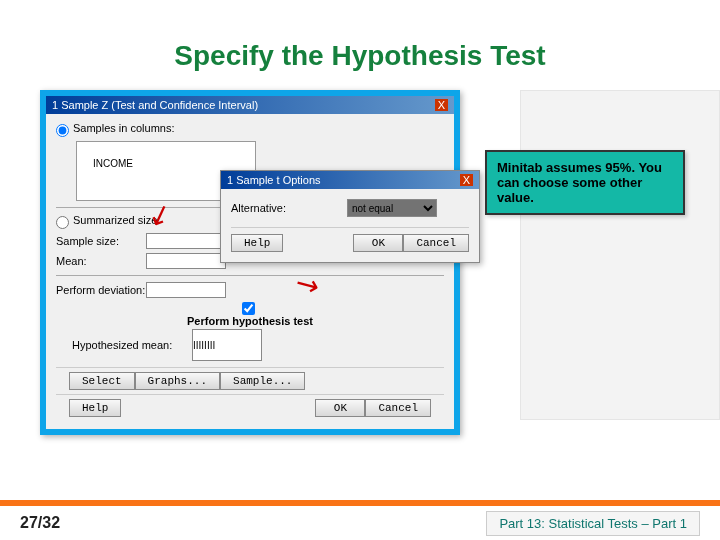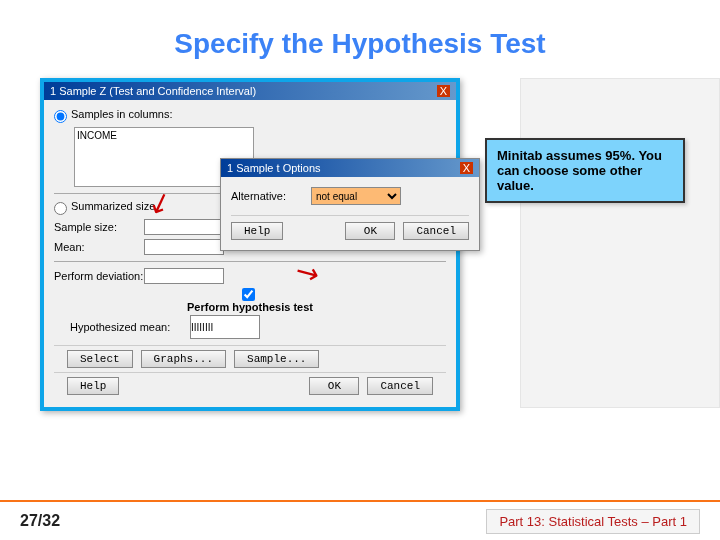--- a/index.html
+++ b/index.html
@@ -9,39 +9,39 @@
       height: 540px;
       background: #ffffff;
       font-family: Arial, Helvetica, sans-serif;
       overflow: hidden;
       position: relative;
     }
 
     .page-title {
       font-size: 28px;
       font-weight: bold;
-      color: #3b82f6;
+      color: #15803d;
       text-align: center;
-      padding: 28px 0 18px 0;
+      padding: 40px 0 18px 0;
     }
 
     .content-area {
       position: relative;
       width: 720px;
       height: 390px;
     }
 
     
     .main-dialog {
       position: absolute;
       top: 0;
       left: 40px;
       width: 420px;
       background: #f0f0f0;
-      border: 4px solid #0ea5e9;
+      border: 6px solid #0ea5e9;
       box-shadow: 2px 2px 6px rgba(0,0,0,0.3);
     }
 
     .dialog-titlebar {
       background: linear-gradient(to right, #003d99, #6699cc);
       color: white;
       font-size: 11px;
       padding: 3px 6px;
       display: flex;
       justify-content: space-between;
@@ -71,21 +71,21 @@
       margin-right: 4px;
       margin-top: 2px;
     }
 
     .columns-box {
       border: 1px solid #999;
       background: white;
       width: 180px;
       height: 60px;
       font-size: 10px;
-      padding: 2px;
+      padding: 16px;
       margin-left: 20px;
       margin-bottom: 4px;
     }
 
     .separator {
       border: none;
       border-top: 1px solid #aaa;
       margin: 6px 0;
     }
 
@@ -131,35 +131,34 @@
     }
 
     .hypo-label {
       width: 120px;
     }
 
     .hypo-input {
       border: 1px solid #888;
       background: white;
       width: 70px;
-      height: 24px;
+      height: 32px;
       font-size: 10px;
     }
 
     .dialog-buttons {
       display: flex;
       justify-content: space-between;
       align-items: center;
       padding: 4px 13px;
       border-top: 1px solid #ccc;
     }
 
     .btn-group {
       display: flex;
-      gap: 8px;
     }
 
     .dialog-btn {
       border: 1px solid #888;
       background: linear-gradient(to bottom, #f8f8f8, #d8d8d8);
       font-size: 11px;
       padding: 2px 12px;
       cursor: pointer;
       min-width: 50px;
       font-family: Liberation Mono, monospace;
@@ -210,48 +209,49 @@
       height: 16px;
       font-size: 10px;
       text-align: center;
     }
 
     .alt-row {
       display: flex;
       align-items: center;
       margin-bottom: 10px;
       font-size: 11px;
+      gap: 36px;
     }
 
     .alt-label {
       width: 80px;
     }
 
     .alt-select {
       border: 1px solid #888;
-      background: #fdba74;
+      background: #737373;
       width: 90px;
       height: 18px;
       font-size: 10px;
     }
 
     .options-buttons {
       display: flex;
       justify-content: space-between;
       padding-top: 6px;
       border-top: 1px solid #ccc;
     }
 
     
     .tooltip-box {
       position: absolute;
       top: 60px;
       left: 485px;
       width: 200px;
-      background: #7dd3fc;
+      background: #14b8a6;
       border: 2px solid #333;
       padding: 8px 10px;
       font-size: 13px;
       font-weight: bold;
       color: #000;
       z-index: 20;
       box-shadow: 2px 2px 4px rgba(0,0,0,0.2);
     }
 
     
@@ -291,32 +291,32 @@
     .footer {
       position: absolute;
       bottom: 0;
       left: 0;
       right: 0;
       height: 40px;
       display: flex;
       align-items: center;
       justify-content: space-between;
       padding: 0 20px;
-      border-top: 2px solid #f97316;
+      border-top: 6px solid #f97316;
     }
 
     .footer-left {
       font-size: 16px;
       font-weight: bold;
       color: #222;
     }
 
     .footer-right {
       font-size: 13px;
-      color: #b91c1c;
+      color: #0f766e;
       border: 1px solid #ccc;
       padding: 4px 12px;
       background: #f5f5f5;
     }
   </style>
 </head>
 <body>
 
 <h1 class="page-title">Specify the Hypothesis Test</h1>
 

